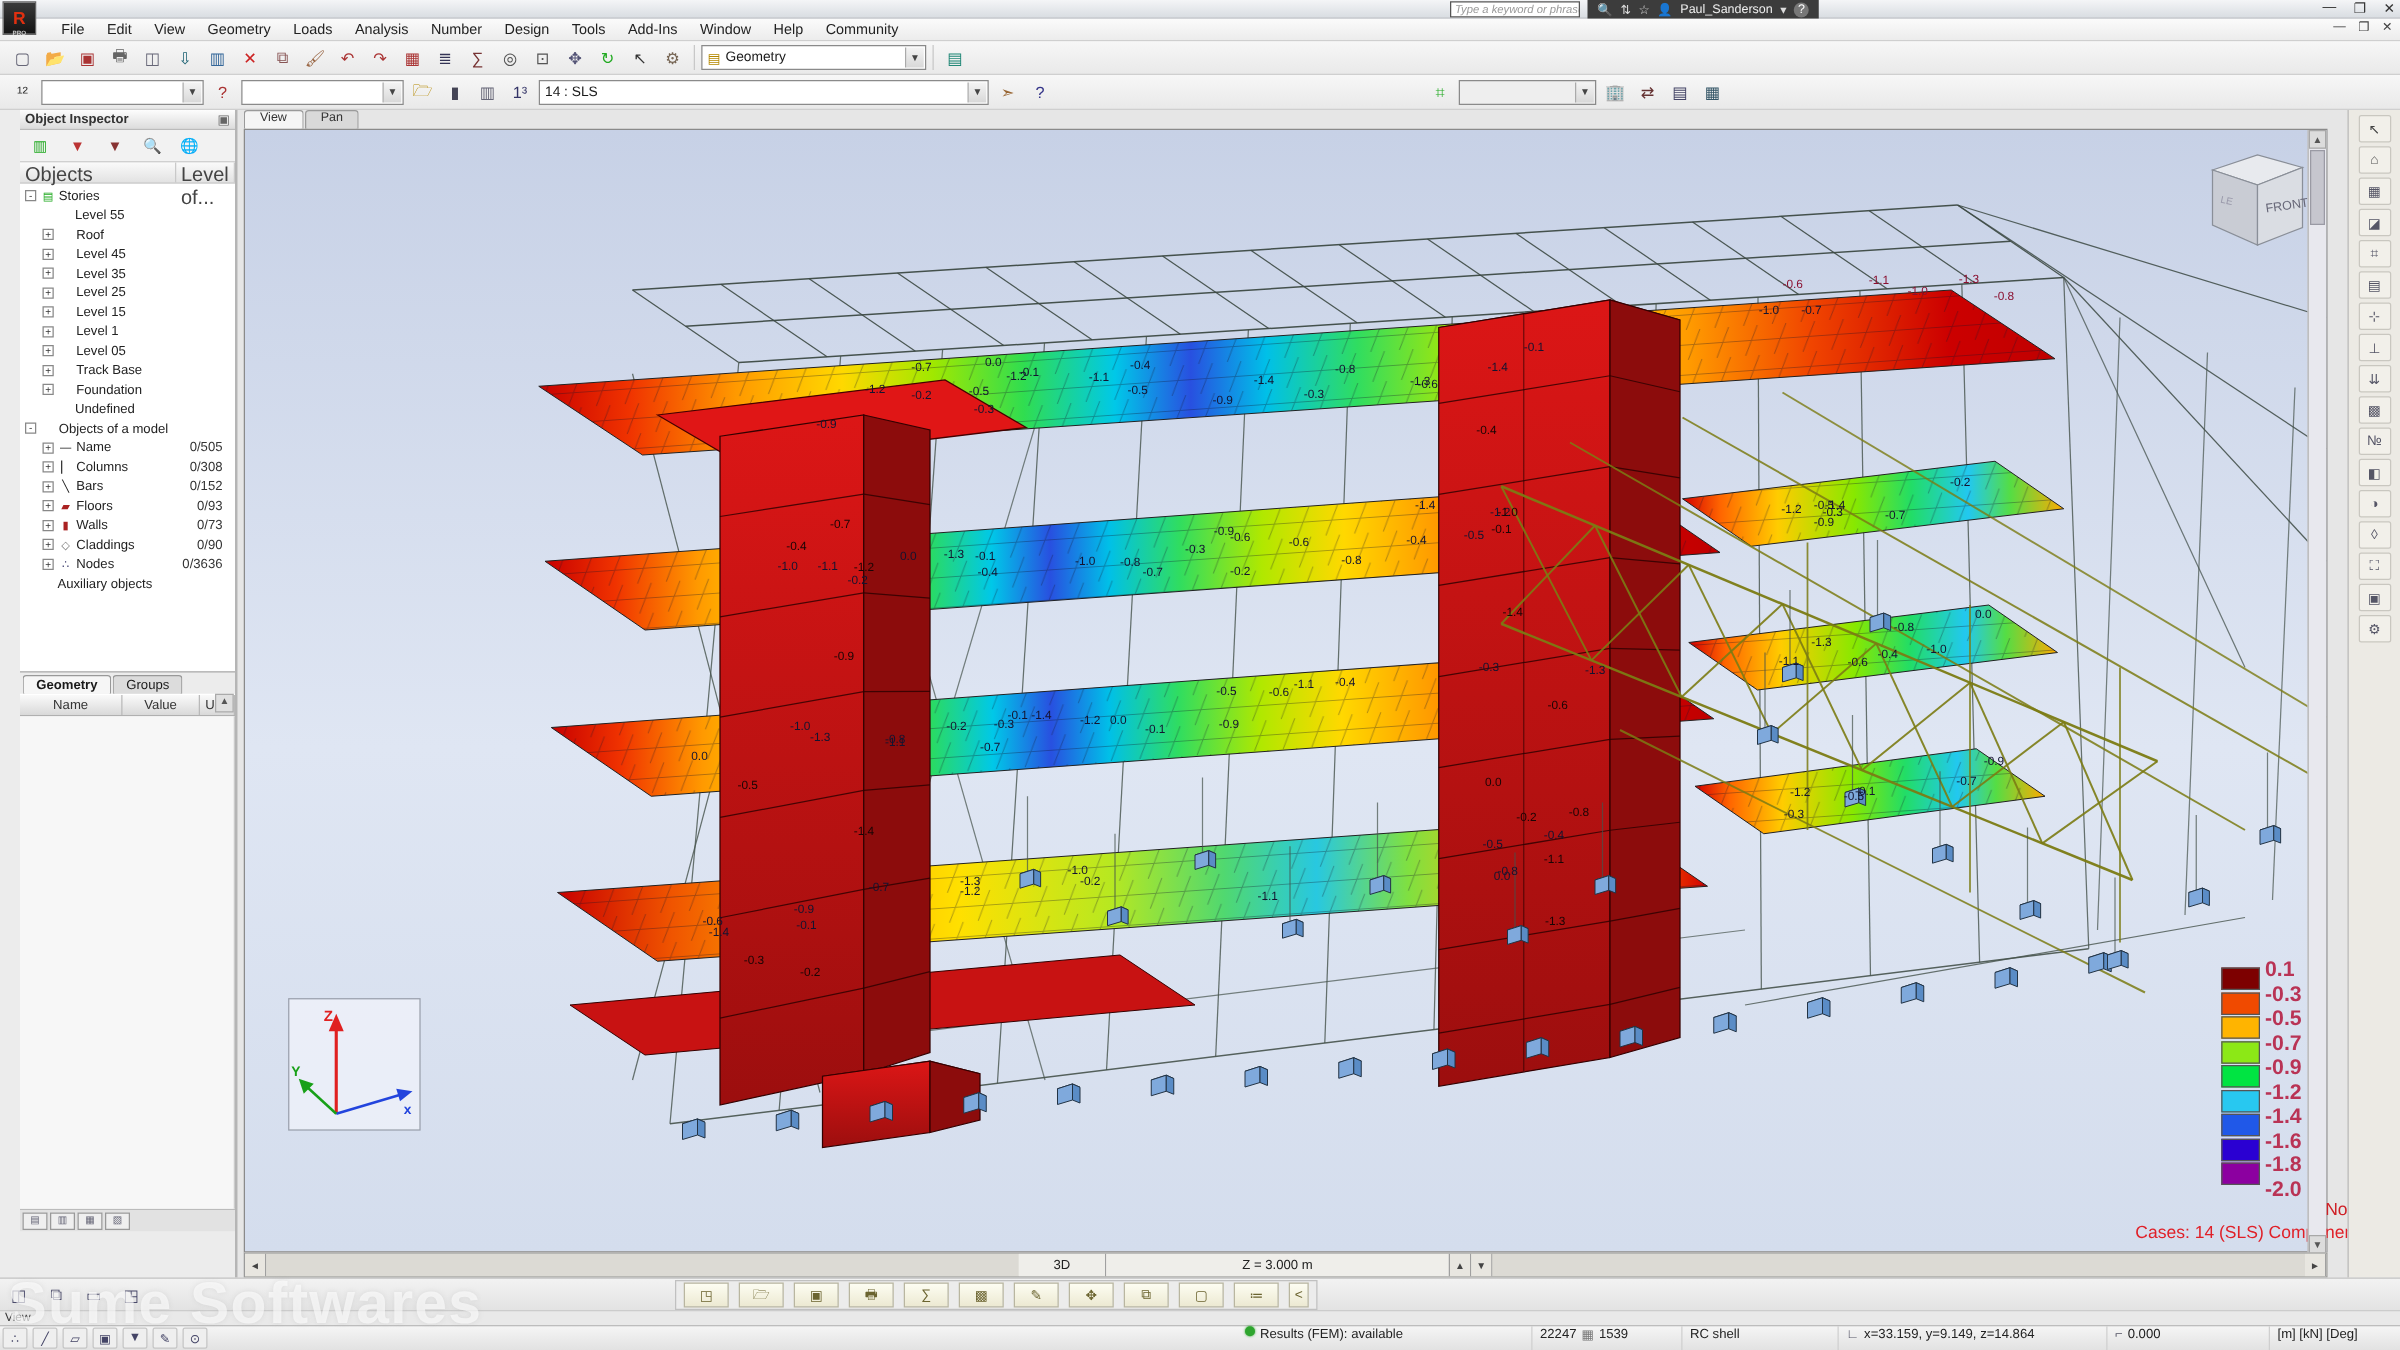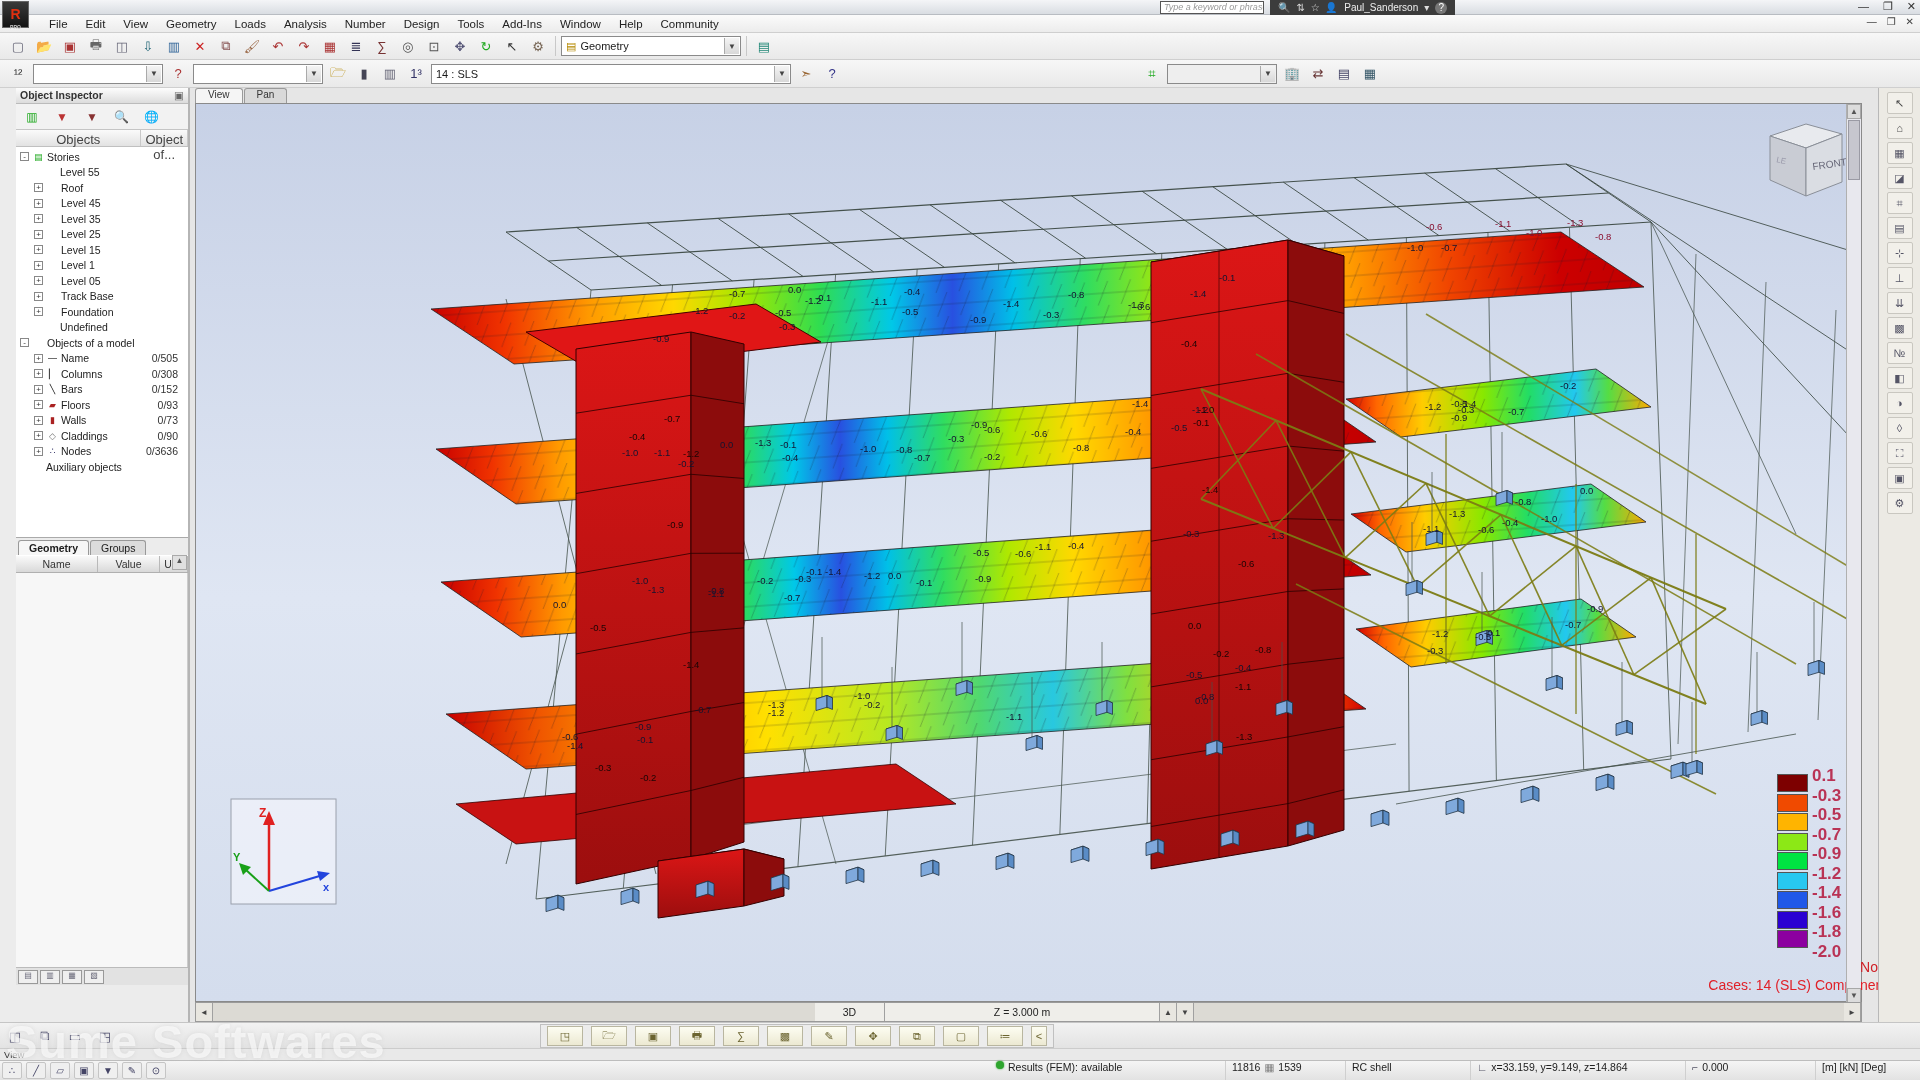--- a/index.html
+++ b/index.html
@@ -49,21 +49,21 @@
   
   #left-panel { position:absolute; left:0; top:88px; width:190px; height:934px;
     background:#ececec; border-right:2px solid #b5b5b5;padding-left:16px; }
   #insp-header { height:16px; background:linear-gradient(#fdfdfd,#dcdcdc);
     border-bottom:1px solid #bbb; font-size:10.5px; font-weight:bold; color:#333;
     padding:1px 4px; display:flex; justify-content:space-between; }
   #insp-tools { height:26px; border-bottom:1px solid #c5c5c5; display:flex;
     align-items:center; gap:10px; padding-left:6px; background:#f2f2f2; }
   #insp-tools .tbtn { width:20px; height:20px; font-size:12px; }
   #insp-cols { height:17px; display:flex; border-bottom:1px solid #c0c0c0;
-    background:linear-gradient(#fafafa,#e2e2e2); font-size:13px; color:#444;text-align:center; }
+    background:linear-gradient(#fafafa,#e2e2e2); font-size:16px; color:#444; }
   #insp-cols div { padding:2px 4px; border-right:1px solid #cicic1; border-right:1px solid #c9c9c9; }
   #tree { background:#fff; height:390px; overflow:hidden; padding-top:2px; }
   .trow { display:flex; align-items:center; height:15.5px; font-size:10.5px; color:#222;
     white-space:nowrap; }
   .trow .exp { width:9px; height:9px; border:1px solid #888; background:#fff; font-size:8px;
     line-height:7px; text-align:center; color:#333; margin-right:3px; flex:none; }
   .trow .noexp { width:11px; flex:none; }
   .trow .tico { width:13px; flex:none; font-size:9px; text-align:center; margin-right:2px; }
   .trow .cnt { margin-left:auto; padding-right:10px; color:#333; }
   #insp-tabs { height:18px; display:flex; align-items:flex-end; background:#ececec;
@@ -281,21 +281,21 @@
   </div>
   <div id="insp-tools">
       <div class="tbtn" style="color: rgb(34, 170, 34);">▥</div>
       <div class="tbtn" style="color: rgb(187, 51, 51);">▼</div>
       <div class="tbtn" style="color: rgb(136, 51, 51);">▼</div>
       <div class="tbtn" style="color: rgb(85, 85, 85);">🔍</div>
       <div class="tbtn" style="color: rgb(34, 34, 204);">🌐</div>
     </div>
   <div id="insp-cols">
     <div style="width:126px;">Objects</div>
-    <div style="flex:1;">Object of...</div>
+    <div style="flex:1;">Level of...</div>
   </div>
   <div id="tree">
       <div class="trow" style="padding-left: 4px;">
         <span class="exp">-</span>
         <span class="tico" style="color: rgb(34, 170, 34);">▤</span>
         <span>Stories</span>
       </div>
       <div class="trow" style="padding-left: 18px;">
         <span class="noexp"></span>
         <span class="tico"></span>
@@ -966,21 +966,21 @@
       <div class="tbtn" style="color: rgb(68, 68, 102);">▣</div>
       <div class="tbtn" style="color: rgb(68, 68, 102);">▼</div>
       <div class="tbtn" style="color: rgb(68, 68, 102);">✎</div>
       <div class="tbtn" style="color: rgb(68, 68, 102);">⊙</div>
     </div>
   <div class="seg" style="left:990px;border-left:none;">
     <span class="dot"></span>
     <span>Results (FEM): available</span>
   </div>
   <div class="seg" style="left:1225px;">
-    <span>11816</span>
+    <span>22247</span>
     <span style="color:#777;">▦</span>
     <span>1539</span>
   </div>
   <div class="seg" style="left:1345px;">
     <span>RC shell</span>
   </div>
   <div class="seg" style="left:1470px;">
     <span style="color:#556;">∟</span>
     <span>x=33.159, y=9.149, z=14.864</span>
   </div>

